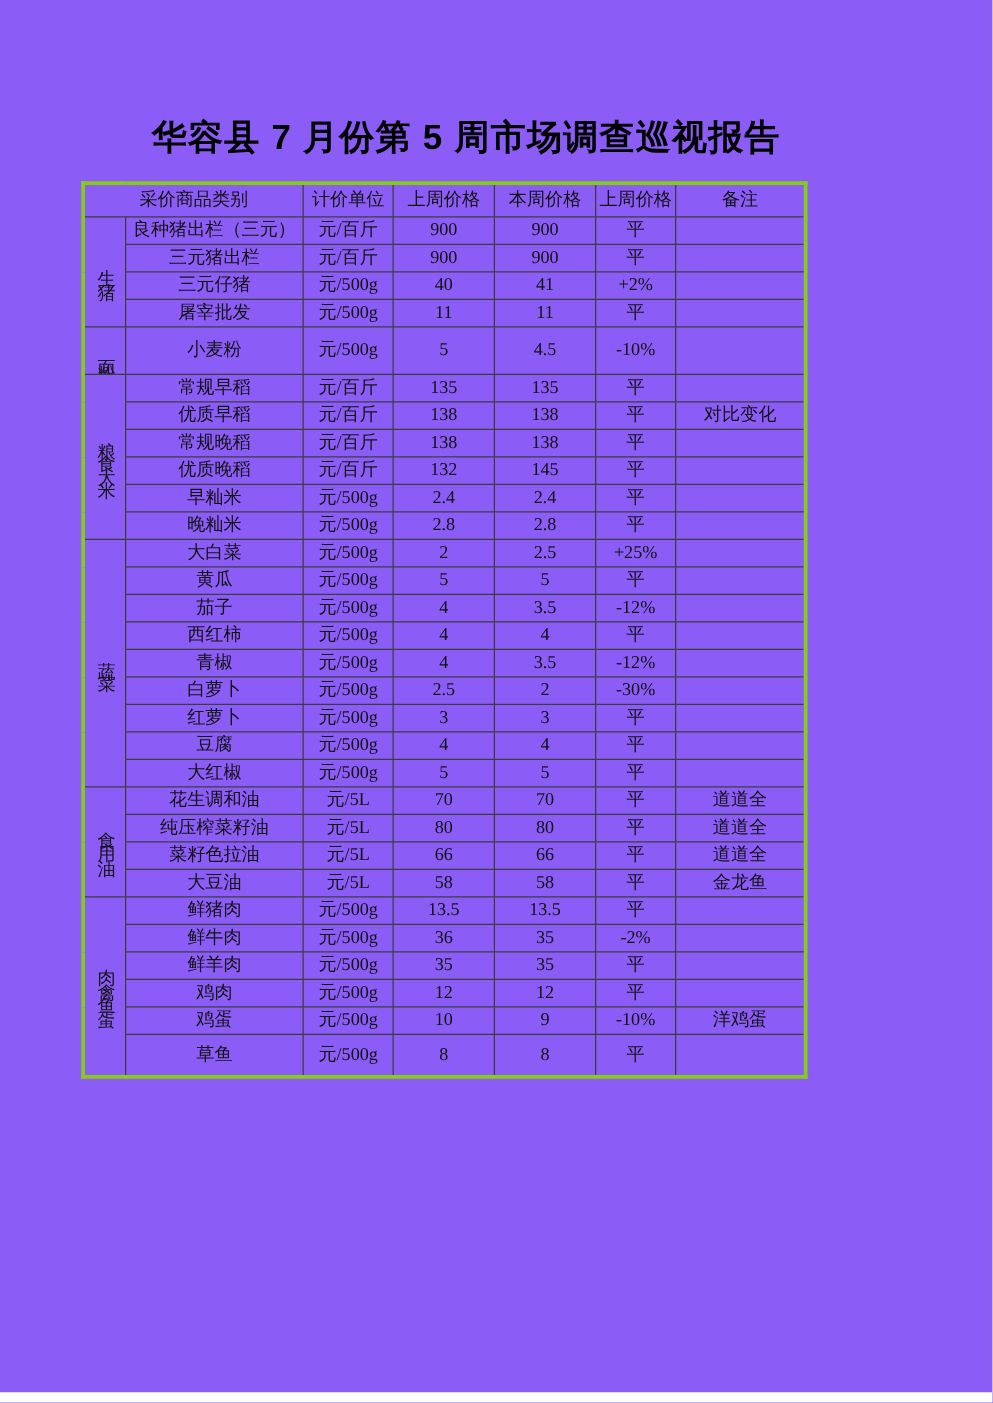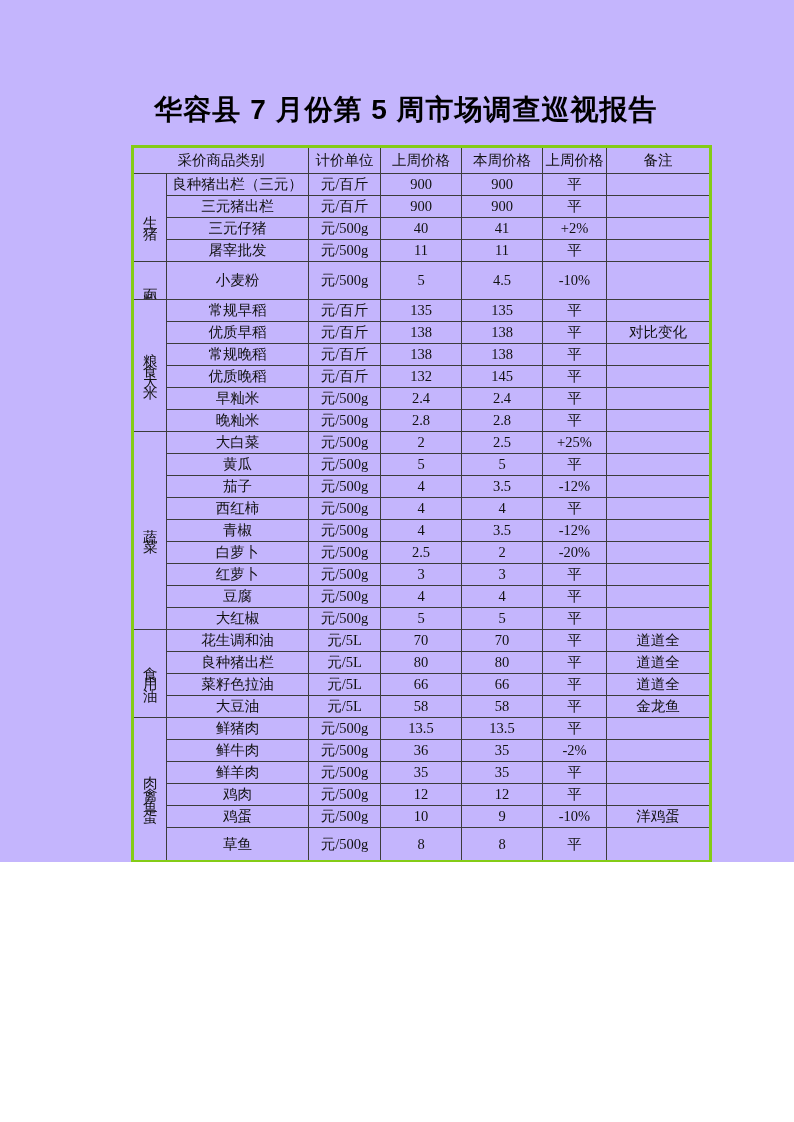--- a/index.html
+++ b/index.html
@@ -1,25 +1,25 @@
 <!DOCTYPE html>
 <html><head>
 <meta charset="utf-8">
 <style>
   * { box-sizing: border-box; }
   html, body { margin: 0; padding: 0; background: #ffffff; }
   .page {
     position: relative;
     width: 794px;
-    height: 862px;
+    height: 1114px;
     margin: 0 auto;
-    background: #c4b5fd;
+    background: #8b5cf6;
     color: #111;
     font-family: "Liberation Serif", "DejaVu Serif", serif;
-    padding: 88px 98px 40px 116px;
+    padding: 88px 98px 40px 50px;
     overflow: hidden;
   }
   .title {
     margin: 0;
     text-align: center;
     font-size: 28px;
     font-weight: 900;
     line-height: 44px;
     letter-spacing: 1px;
     color: #000;
@@ -233,21 +233,21 @@
         <td>4</td>
         <td>3.5</td>
         <td>-12%</td>
         <td></td>
       </tr>
       <tr>
         <td>白萝卜</td>
         <td>元/500g</td>
         <td>2.5</td>
         <td>2</td>
-        <td>-20%</td>
+        <td>-30%</td>
         <td></td>
       </tr>
       <tr>
         <td>红萝卜</td>
         <td>元/500g</td>
         <td>3</td>
         <td>3</td>
         <td>平</td>
         <td></td>
       </tr>
@@ -271,21 +271,21 @@
       <tr class="sec-start">
         <td class="cat" rowspan="4"><span class="vtext">食用油</span></td>
         <td>花生调和油</td>
         <td>元/5L</td>
         <td>70</td>
         <td>70</td>
         <td>平</td>
         <td>道道全</td>
       </tr>
       <tr>
-        <td>良种猪出栏</td>
+        <td>纯压榨菜籽油</td>
         <td>元/5L</td>
         <td>80</td>
         <td>80</td>
         <td>平</td>
         <td>道道全</td>
       </tr>
       <tr>
         <td>菜籽色拉油</td>
         <td>元/5L</td>
         <td>66</td>

